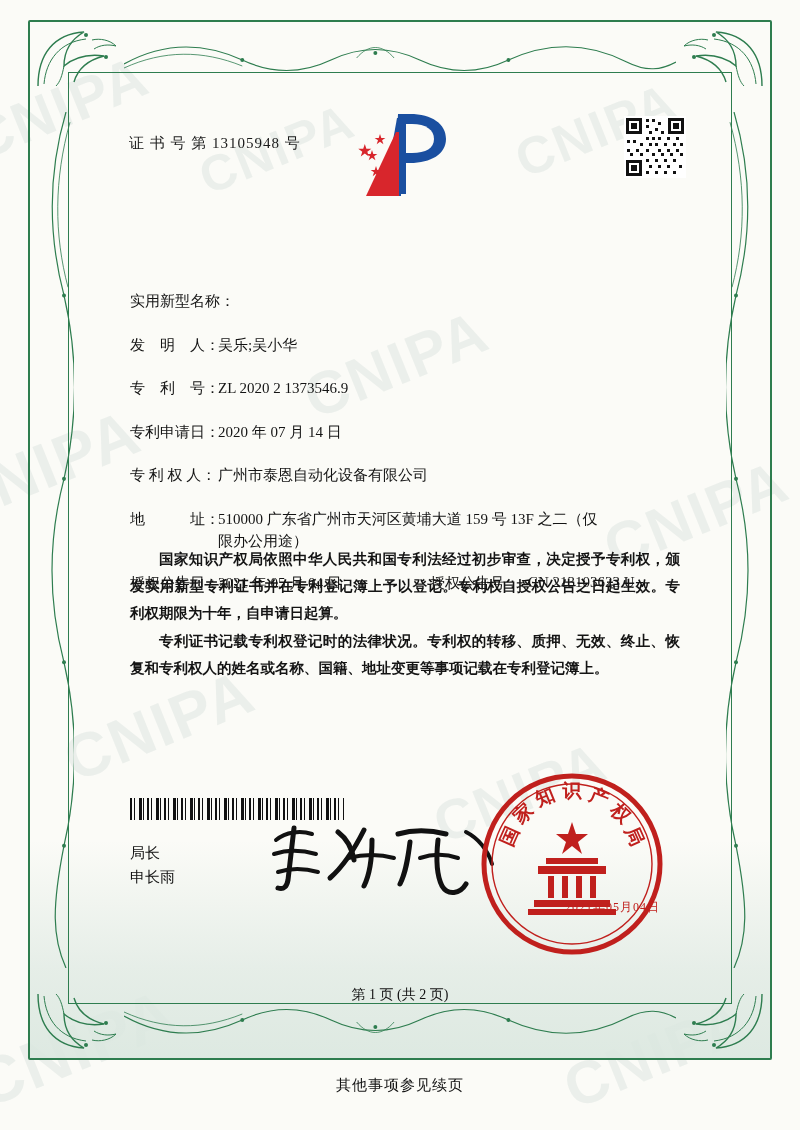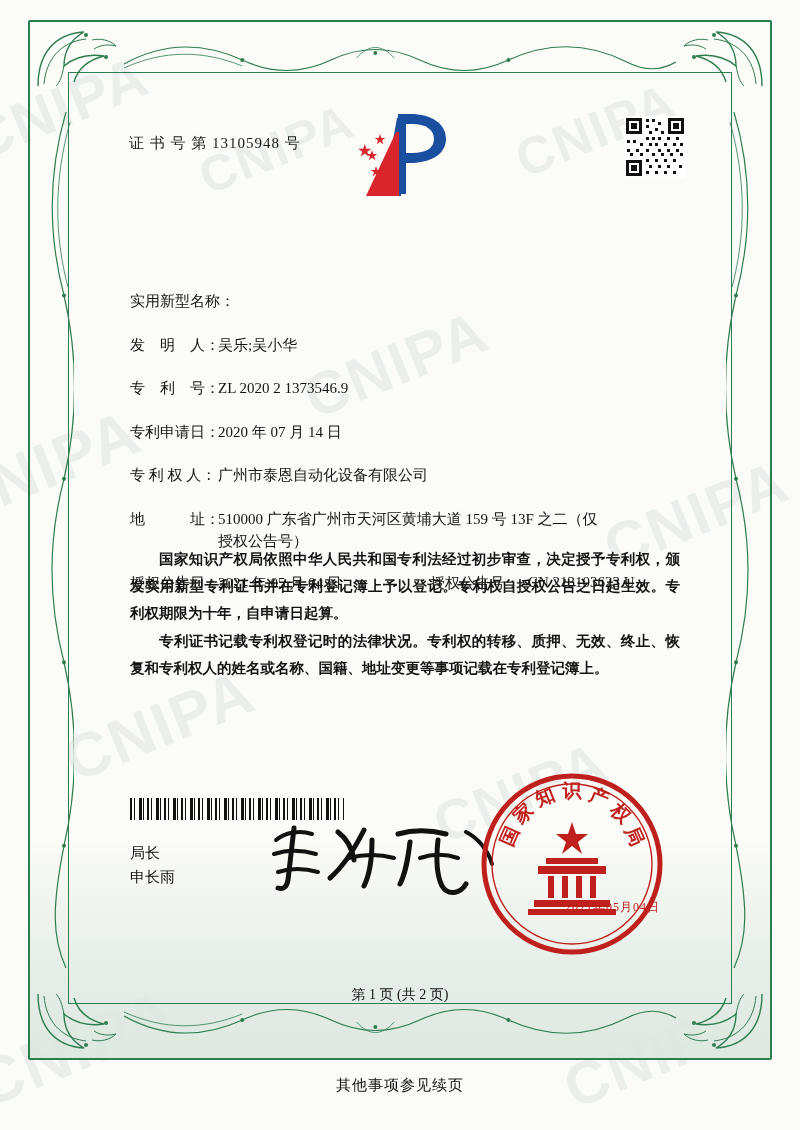--- a/index.html
+++ b/index.html
@@ -384,21 +384,21 @@
         <span class="val">2020 年 07 月 14 日</span>
       </div>
       <div class="row">
         <span class="lbl">专 利 权 人：</span>
         <span class="val">广州市泰恩自动化设备有限公司</span>
       </div>
       <div class="row">
         <span class="lbl">地　　　址：</span>
         <span class="val">
           <span class="ind">510000 广东省广州市天河区黄埔大道 159 号 13F 之二（仅</span>
-          <span class="ind">授权公告号）</span>
+          <span class="ind">限办公用途）</span>
         </span>
       </div>
 
       <div class="row-pub">
         <span class="pub-left">
           <span class="lbl">授权公告日：</span>
           <span>2021 年 05 月 04 日</span>
         </span>
         <span class="pub-right">
           <span class="lbl2">授权公告号：</span>

